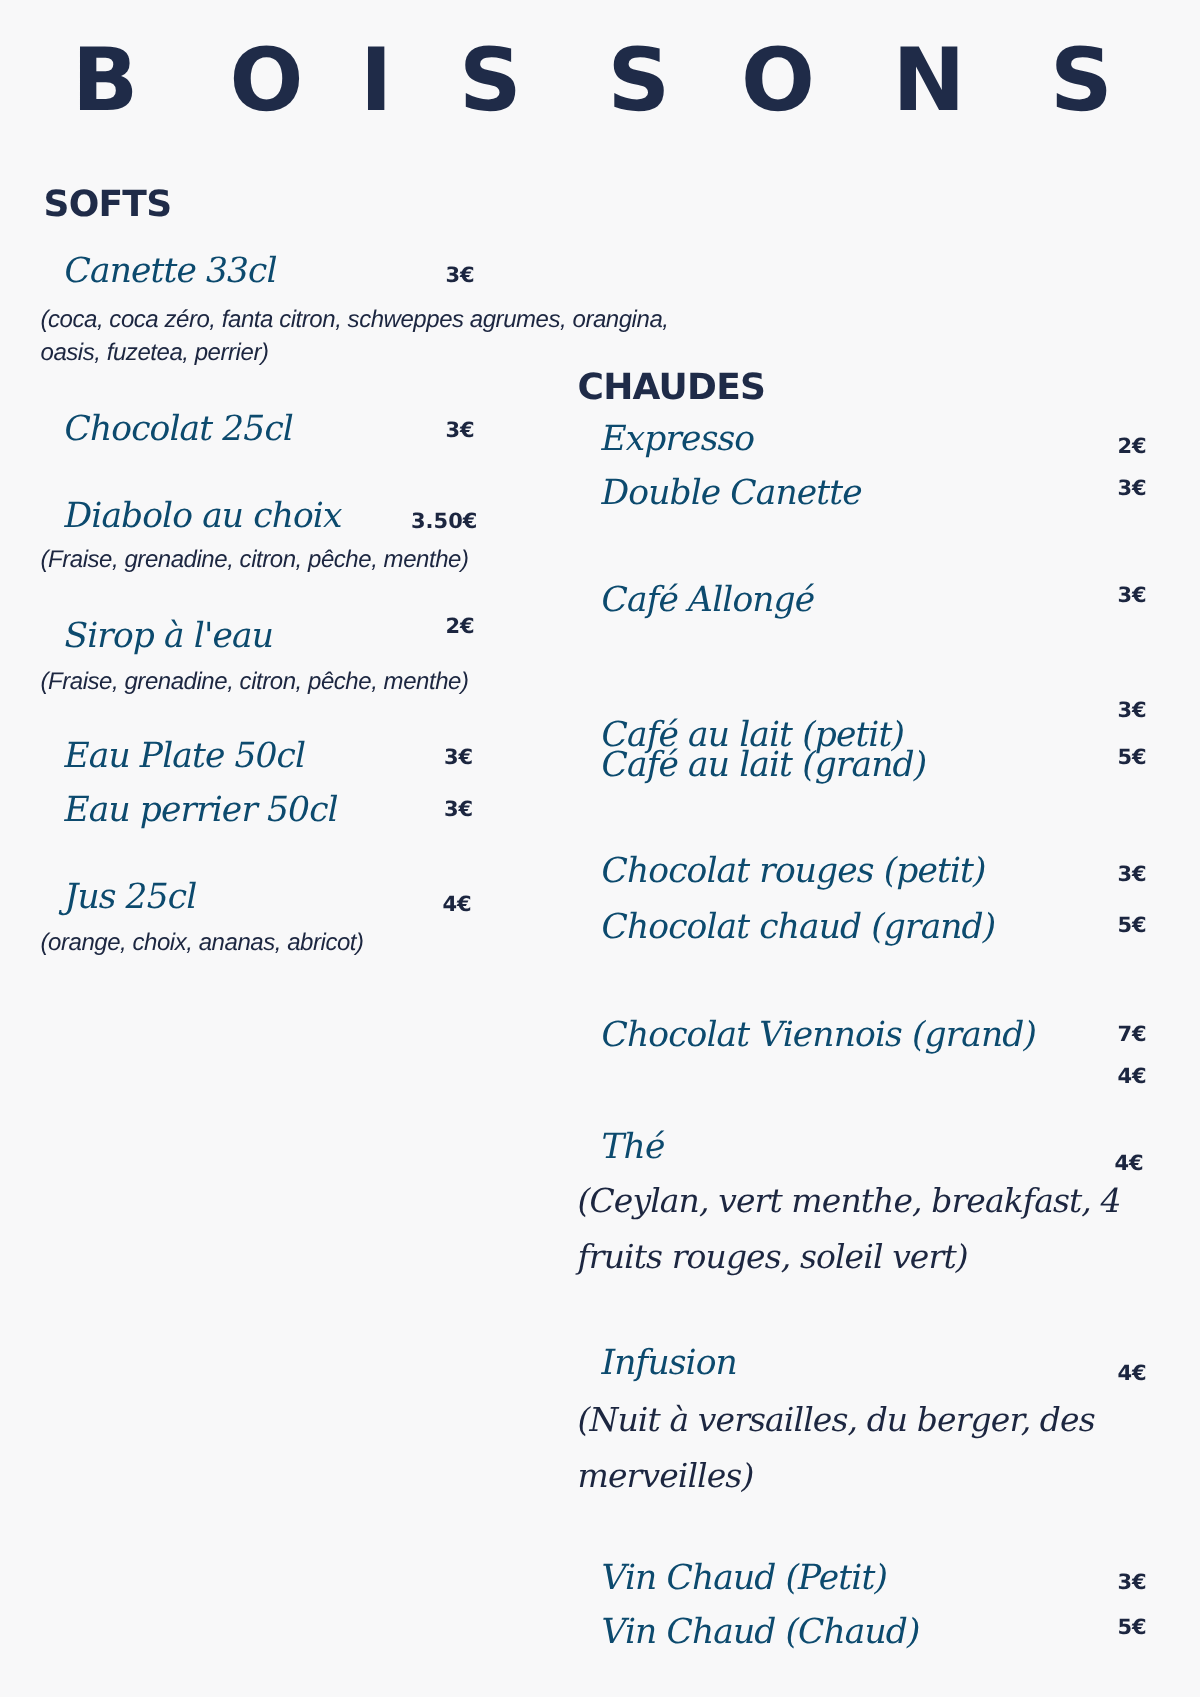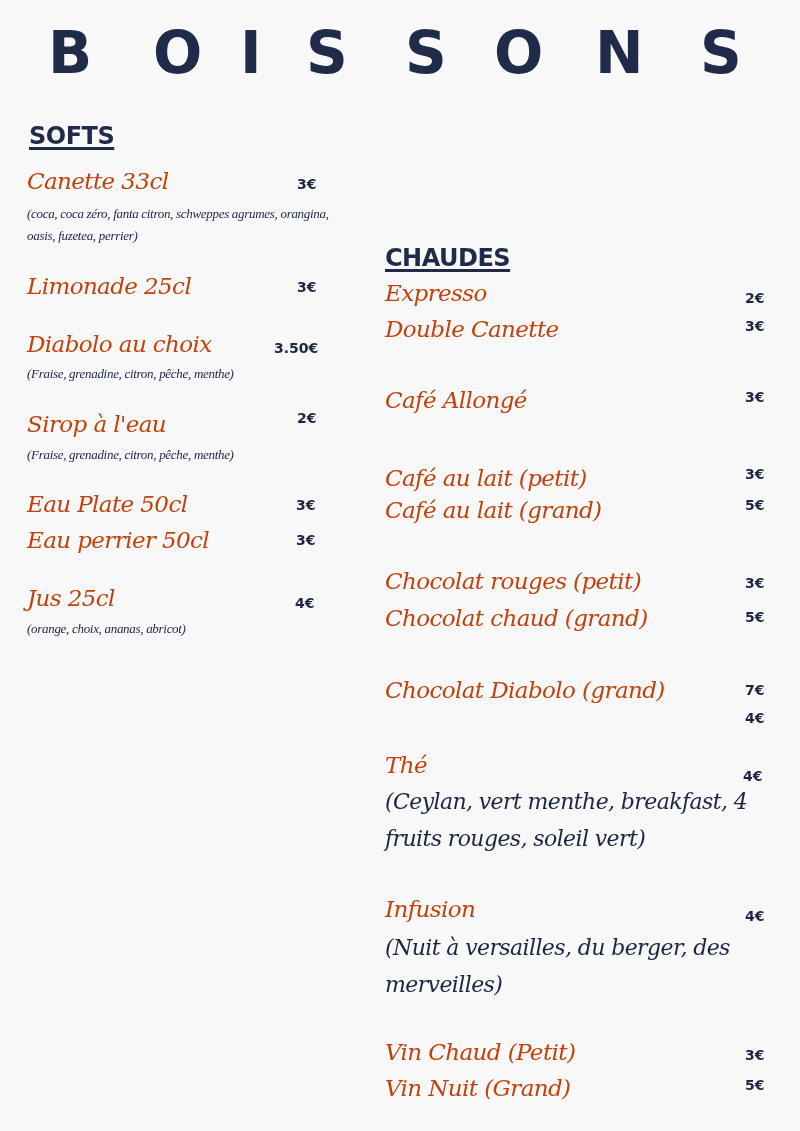--- a/index.html
+++ b/index.html
@@ -12,29 +12,29 @@
   .title {
     left: 0; top: 18px; width: 800px; height: 70px;
   }
   .title span {
     position: absolute; top: 0; font-family: "DejaVu Sans", sans-serif;
     font-weight: bold; font-size: 58px; line-height: 70px; color: #1f2b48;
     letter-spacing: 0;
   }
   .section {
     font-family: "DejaVu Sans", sans-serif; font-weight: bold; font-size: 24px;
-    letter-spacing: -0.5px; text-decoration: underline; text-decoration-thickness: 3px;
+    letter-spacing: -0.5px; text-decoration-thickness: 3px;
     text-underline-offset: 3px; color: #1f2b48;
   }
   .name {
     font-family: "DejaVu Serif", serif; font-style: italic; font-size: 23px;
-    letter-spacing: -0.6px; color: #c2410c;
+    letter-spacing: -0.6px; color: #0c4a6e; margin-left: 16px;
   }
   .desc {
-    font-family: Liberation Serif, serif; font-style: italic; font-size: 13px;
+    font-family: Liberation Sans, sans-serif; font-style: italic; font-size: 16px;
     letter-spacing: -0.3px; color: #1c2640; line-height: 20px;
   }
   .price {
     font-family: "DejaVu Sans", sans-serif; font-weight: bold; font-size: 14px;
     color: #1c2640;
   }
   .big-desc {
     font-family: "DejaVu Serif", serif; font-style: italic; font-size: 22px;
     letter-spacing: -0.6px; color: #1c2640; line-height: 37px; white-space: normal;
   }
@@ -57,21 +57,21 @@
   <div class="abs section" style="left:29px;top:122px">SOFTS</div>
 
   <div>
     <div class="abs name" style="left:27px;top:168px">Canette 33cl</div>
     <div class="abs price" style="left:297px;top:176px">3€</div>
     <div class="abs desc" style="left:27px;top:204px">(coca, coca zéro, fanta citron, schweppes agrumes, orangina,</div>
     <div class="abs desc" style="left:27px;top:226px">oasis, fuzetea, perrier)</div>
   </div>
 
   <div>
-    <div class="abs name" style="left:27px;top:273px">Limonade 25cl</div>
+    <div class="abs name" style="left:27px;top:273px">Chocolat 25cl</div>
     <div class="abs price" style="left:297px;top:279px">3€</div>
   </div>
 
   <div>
     <div class="abs name" style="left:27px;top:331px">Diabolo au choix</div>
     <div class="abs price" style="left:274px;top:340px">3.50€</div>
     <div class="abs desc" style="left:27px;top:364px">(Fraise, grenadine, citron, pêche, menthe)</div>
   </div>
 
   <div>
@@ -106,51 +106,51 @@
   </div>
   <div>
     <div class="abs name" style="left:385px;top:316px">Double Canette</div>
     <div class="abs price" style="left:745px;top:318px">3€</div>
   </div>
   <div>
     <div class="abs name" style="left:385px;top:387px">Café Allongé</div>
     <div class="abs price" style="left:745px;top:389px">3€</div>
   </div>
   <div>
-    <div class="abs name" style="left:385px;top:465px">Café au lait (petit)</div>
+    <div class="abs name" style="left:385px;top:477px">Café au lait (petit)</div>
     <div class="abs price" style="left:745px;top:466px">3€</div>
   </div>
   <div>
     <div class="abs name" style="left:385px;top:497px">Café au lait (grand)</div>
     <div class="abs price" style="left:745px;top:497px">5€</div>
   </div>
   <div>
     <div class="abs name" style="left:385px;top:568px">Chocolat rouges (petit)</div>
     <div class="abs price" style="left:745px;top:575px">3€</div>
   </div>
   <div>
     <div class="abs name" style="left:385px;top:605px">Chocolat chaud (grand)</div>
     <div class="abs price" style="left:745px;top:609px">5€</div>
   </div>
   <div>
-    <div class="abs name" style="left:385px;top:677px">Chocolat Diabolo (grand)</div>
+    <div class="abs name" style="left:385px;top:677px">Chocolat Viennois (grand)</div>
     <div class="abs price" style="left:745px;top:682px">7€</div>
     <div class="abs price" style="left:745px;top:710px">4€</div>
   </div>
   <div>
     <div class="abs name" style="left:385px;top:752px">Thé</div>
     <div class="abs price" style="left:743px;top:768px">4€</div>
     <div class="abs big-desc" style="left:385px;top:783px;width:370px">(Ceylan, vert menthe, breakfast, 4 fruits rouges, soleil vert)</div>
   </div>
   <div>
     <div class="abs name" style="left:385px;top:896px">Infusion</div>
     <div class="abs price" style="left:745px;top:908px">4€</div>
     <div class="abs big-desc" style="left:385px;top:929px;width:375px">(Nuit à versailles, du berger, des merveilles)</div>
   </div>
   <div>
     <div class="abs name" style="left:385px;top:1039px">Vin Chaud (Petit)</div>
     <div class="abs price" style="left:745px;top:1047px">3€</div>
   </div>
   <div>
-    <div class="abs name" style="left:385px;top:1075px">Vin Nuit (Grand)</div>
+    <div class="abs name" style="left:385px;top:1075px">Vin Chaud (Chaud)</div>
     <div class="abs price" style="left:745px;top:1077px">5€</div>
   </div>
 </div>
 
 </body></html>

